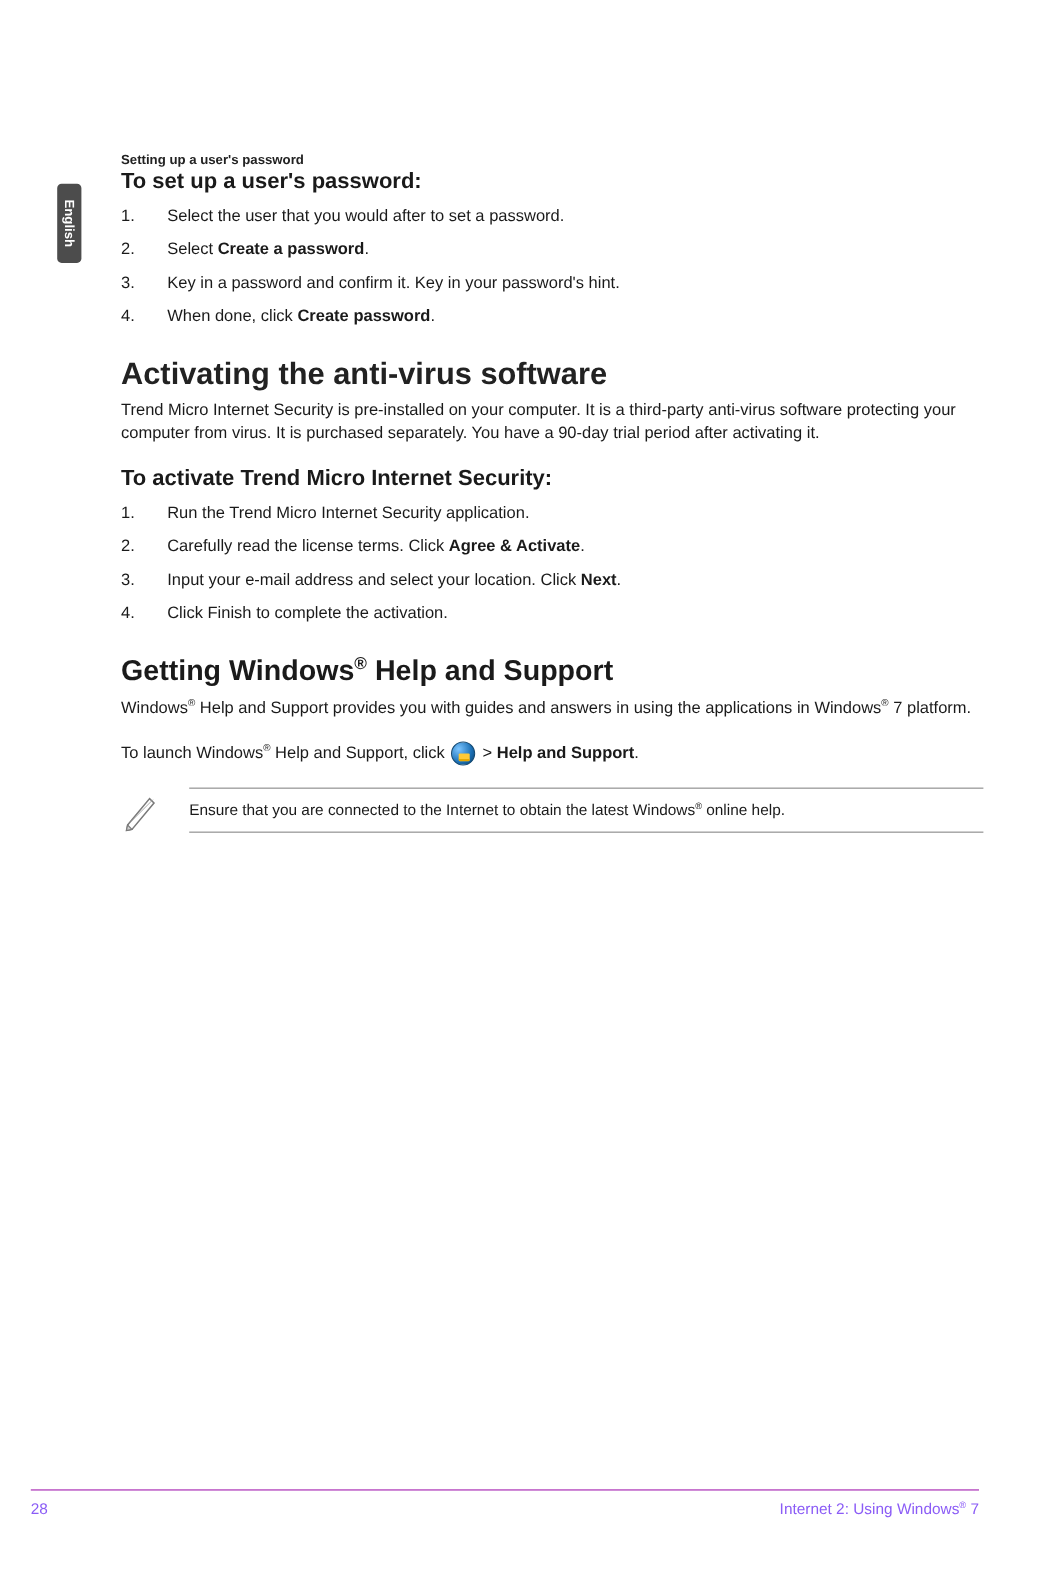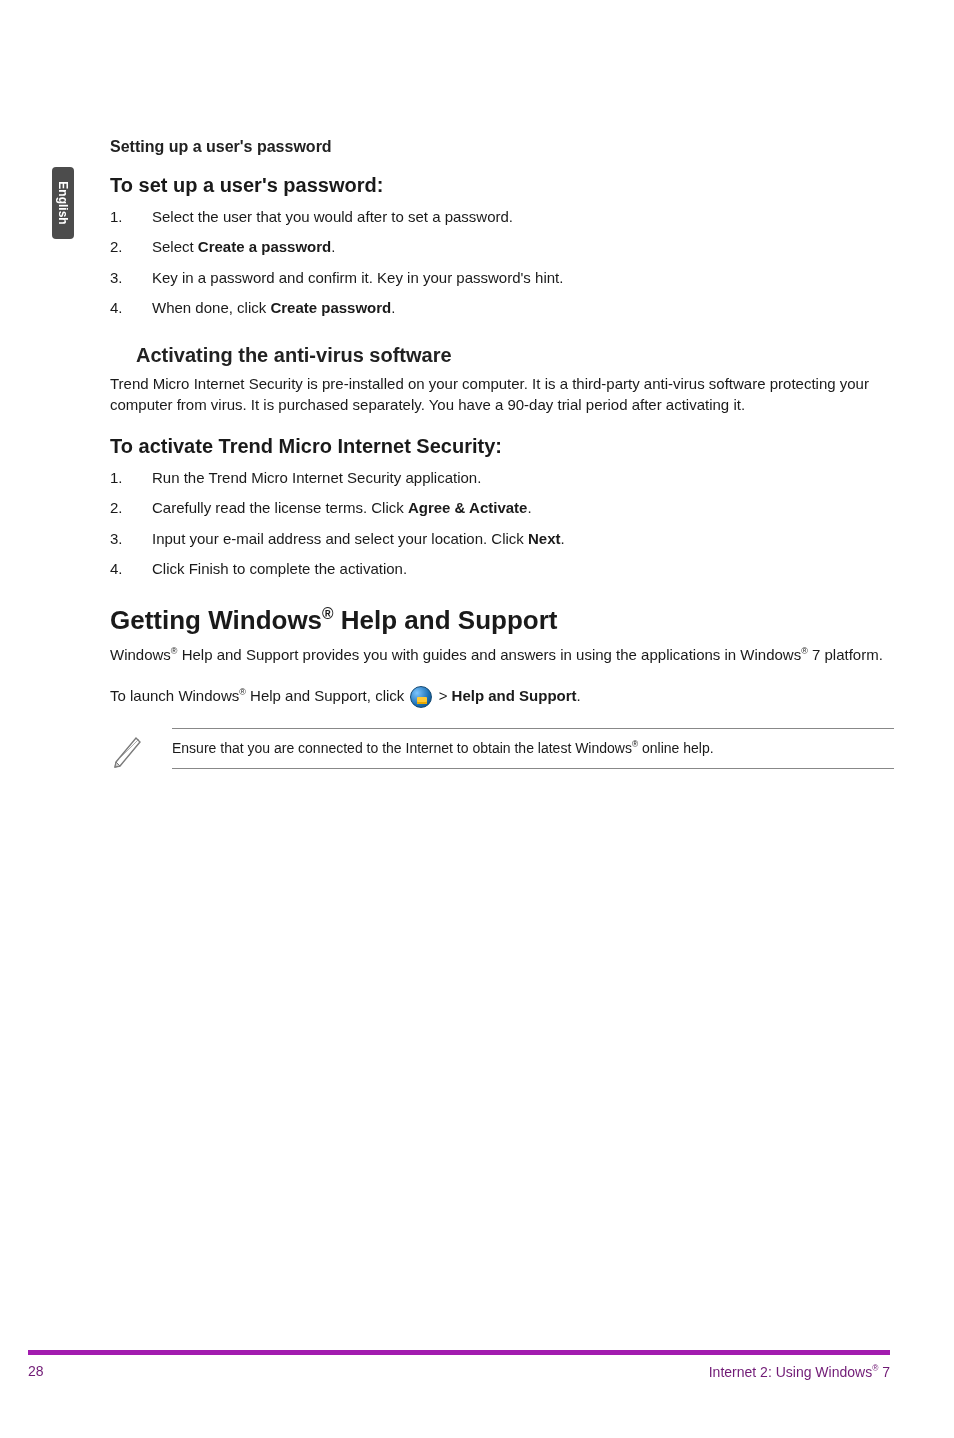--- a/index.html
+++ b/index.html
@@ -24,24 +24,24 @@
     font-weight: bold;
     white-space: nowrap;
   }
   .content {
     position: absolute;
     left: 110px;
     top: 138px;
     width: 784px;
   }
   .sub-heading {
-    font-size: 16px;
+    font-size: 12px;
     font-weight: bold;
     color: #222;
-    margin-bottom: 18px;
+    margin-bottom: 2px;
   }
   .bold-line {
     font-size: 20px;
     font-weight: bold;
     margin-bottom: 10px;
   }
   ol.num-list {
     list-style: none;
     margin: 0 0 26px 0;
   }
@@ -50,26 +50,25 @@
     line-height: 1.35;
     display: flex;
     margin-bottom: 10px;
   }
   ol.num-list li .num {
     width: 42px;
     flex: 0 0 42px;
   }
   ol.num-list li .txt { flex: 1; }
   .section-heading {
-    font-size: 20px;
+    font-size: 28px;
     font-weight: bold;
     color: #222;
     margin-top: 8px;
     margin-bottom: 6px;
-    margin-left: 26px;
   }
   .para {
     font-size: 15px;
     line-height: 1.4;
     margin-bottom: 20px;
   }
   h1.big {
     font-size: 26px;
     font-weight: bold;
     margin-top: 14px;
@@ -114,26 +113,26 @@
     border-bottom: 1px solid #888;
     padding: 10px 0;
     font-size: 14px;
     line-height: 1.35;
   }
   .footer {
     position: absolute;
     left: 28px;
     right: 64px;
     bottom: 58px;
-    border-top: 5px solid #a21caf;
+    border-top: 1px solid #a21caf;
     padding-top: 8px;
     display: flex;
     justify-content: space-between;
     font-size: 14px;
-    color: #701a75;
+    color: #8b5cf6;
   }
   .inline-strong { font-weight: bold; }
 </style>
 </head>
 <body>
 
 <div class="page">
 
   <div class="side-tab">
     <span>English</span>

